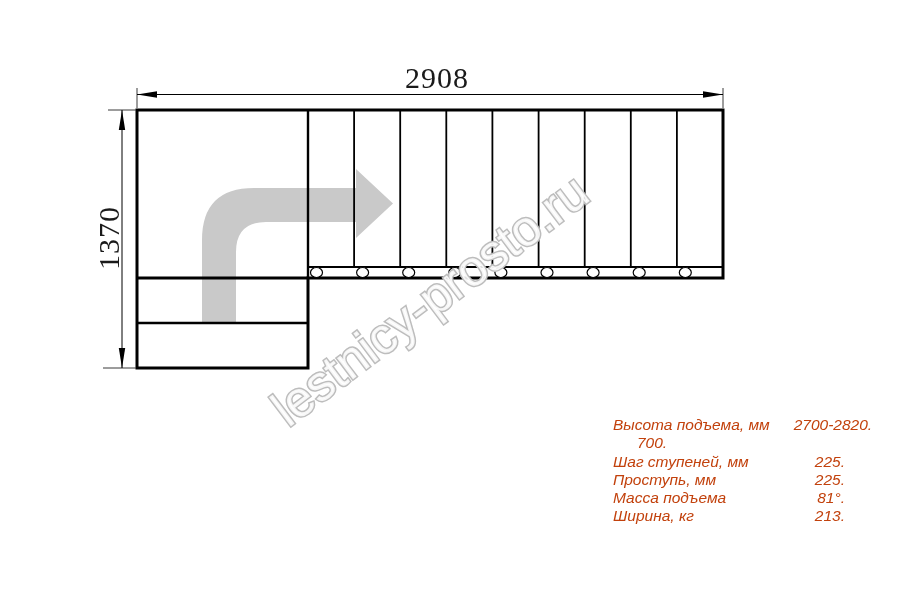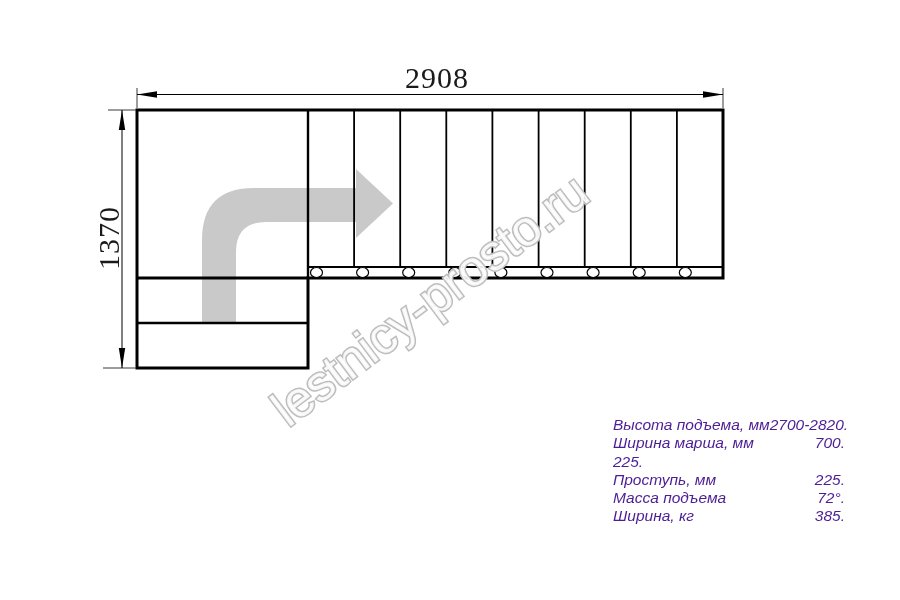--- a/index.html
+++ b/index.html
@@ -39,24 +39,24 @@
 
   .specs {
     position: absolute;
     left: 613px;
     top: 416px;
     width: 232px;
     font-family: "Liberation Sans", sans-serif;
     font-style: italic;
     font-size: 15.5px;
     line-height: 18.3px;
-    color: #4c1d95;
+    color: #c2410c;
   }
   .spec-row { display: flex; justify-content: space-between; white-space: nowrap; }
-  .spec-value { text-align: right; }
+  .spec-value { text-align: right; margin-left: 24px; }
 </style>
 </head>
 <body>
 
 <div class="screen">
 
   <svg class="plan" width="900" height="600" viewBox="0 0 900 600">
 
     <path d="M202,323 L202,240 Q202,188 254,188 L356,188 L356,169 L393,203.5
              L356,238 L356,222 L266,222 Q236,222 236,252 L236,323 Z" fill="#c9c9c9"></path>
@@ -112,33 +112,33 @@
 
     <text class="watermark-text" x="430" y="317" text-anchor="middle" transform="rotate(-37 430 300)" stroke="#bdbdbd">lestnicy-prosto.ru</text>
   </svg>
 
   <div class="specs">
     <div class="spec-row">
       <span class="spec-label">Высота подъема, мм</span>
       <span class="spec-value">2700-2820.</span>
     </div>
     <div class="spec-row">
-      <span class="spec-label">Ширина марша, мм</span>
       <span class="spec-value">700.</span>
     </div>
     <div class="spec-row">
+      <span class="spec-label">Шаг ступеней, мм</span>
       <span class="spec-value">225.</span>
     </div>
     <div class="spec-row">
       <span class="spec-label">Проступь, мм</span>
       <span class="spec-value">225.</span>
     </div>
     <div class="spec-row">
       <span class="spec-label">Масса подъема</span>
-      <span class="spec-value">72°.</span>
+      <span class="spec-value">81°.</span>
     </div>
     <div class="spec-row">
       <span class="spec-label">Ширина, кг</span>
-      <span class="spec-value">385.</span>
+      <span class="spec-value">213.</span>
     </div>
   </div>
 
 </div>
 
 </body></html>

